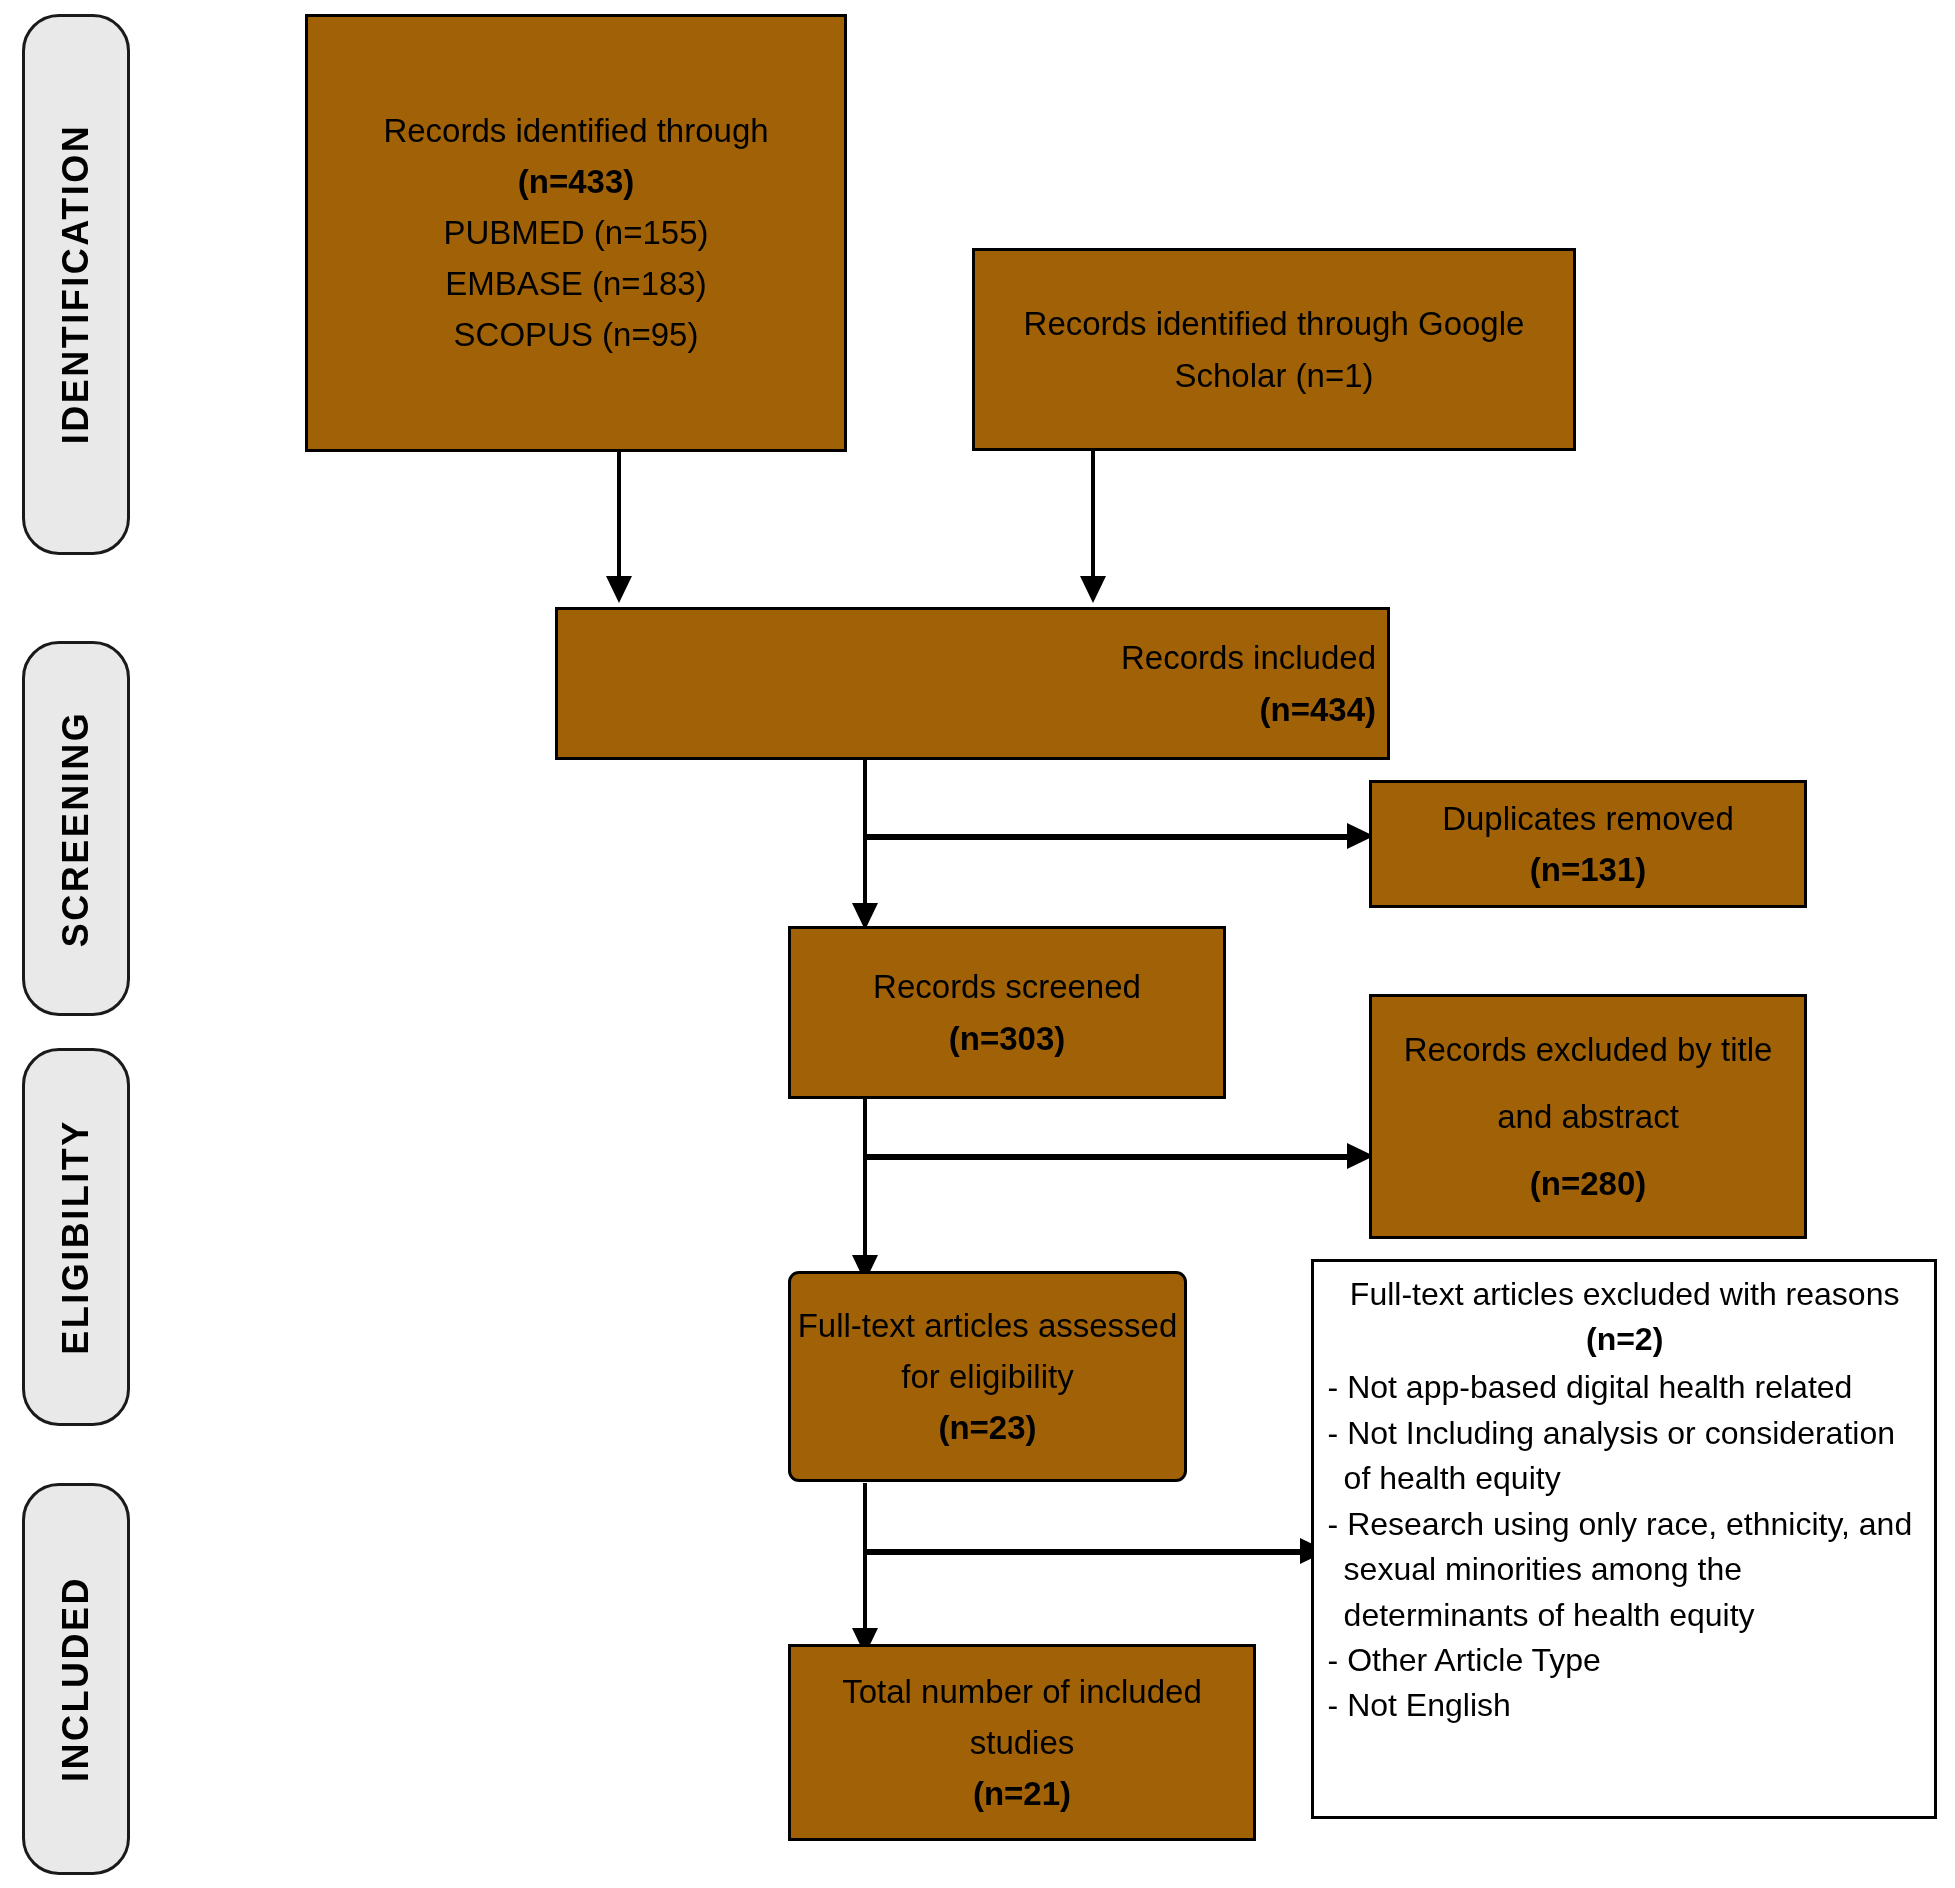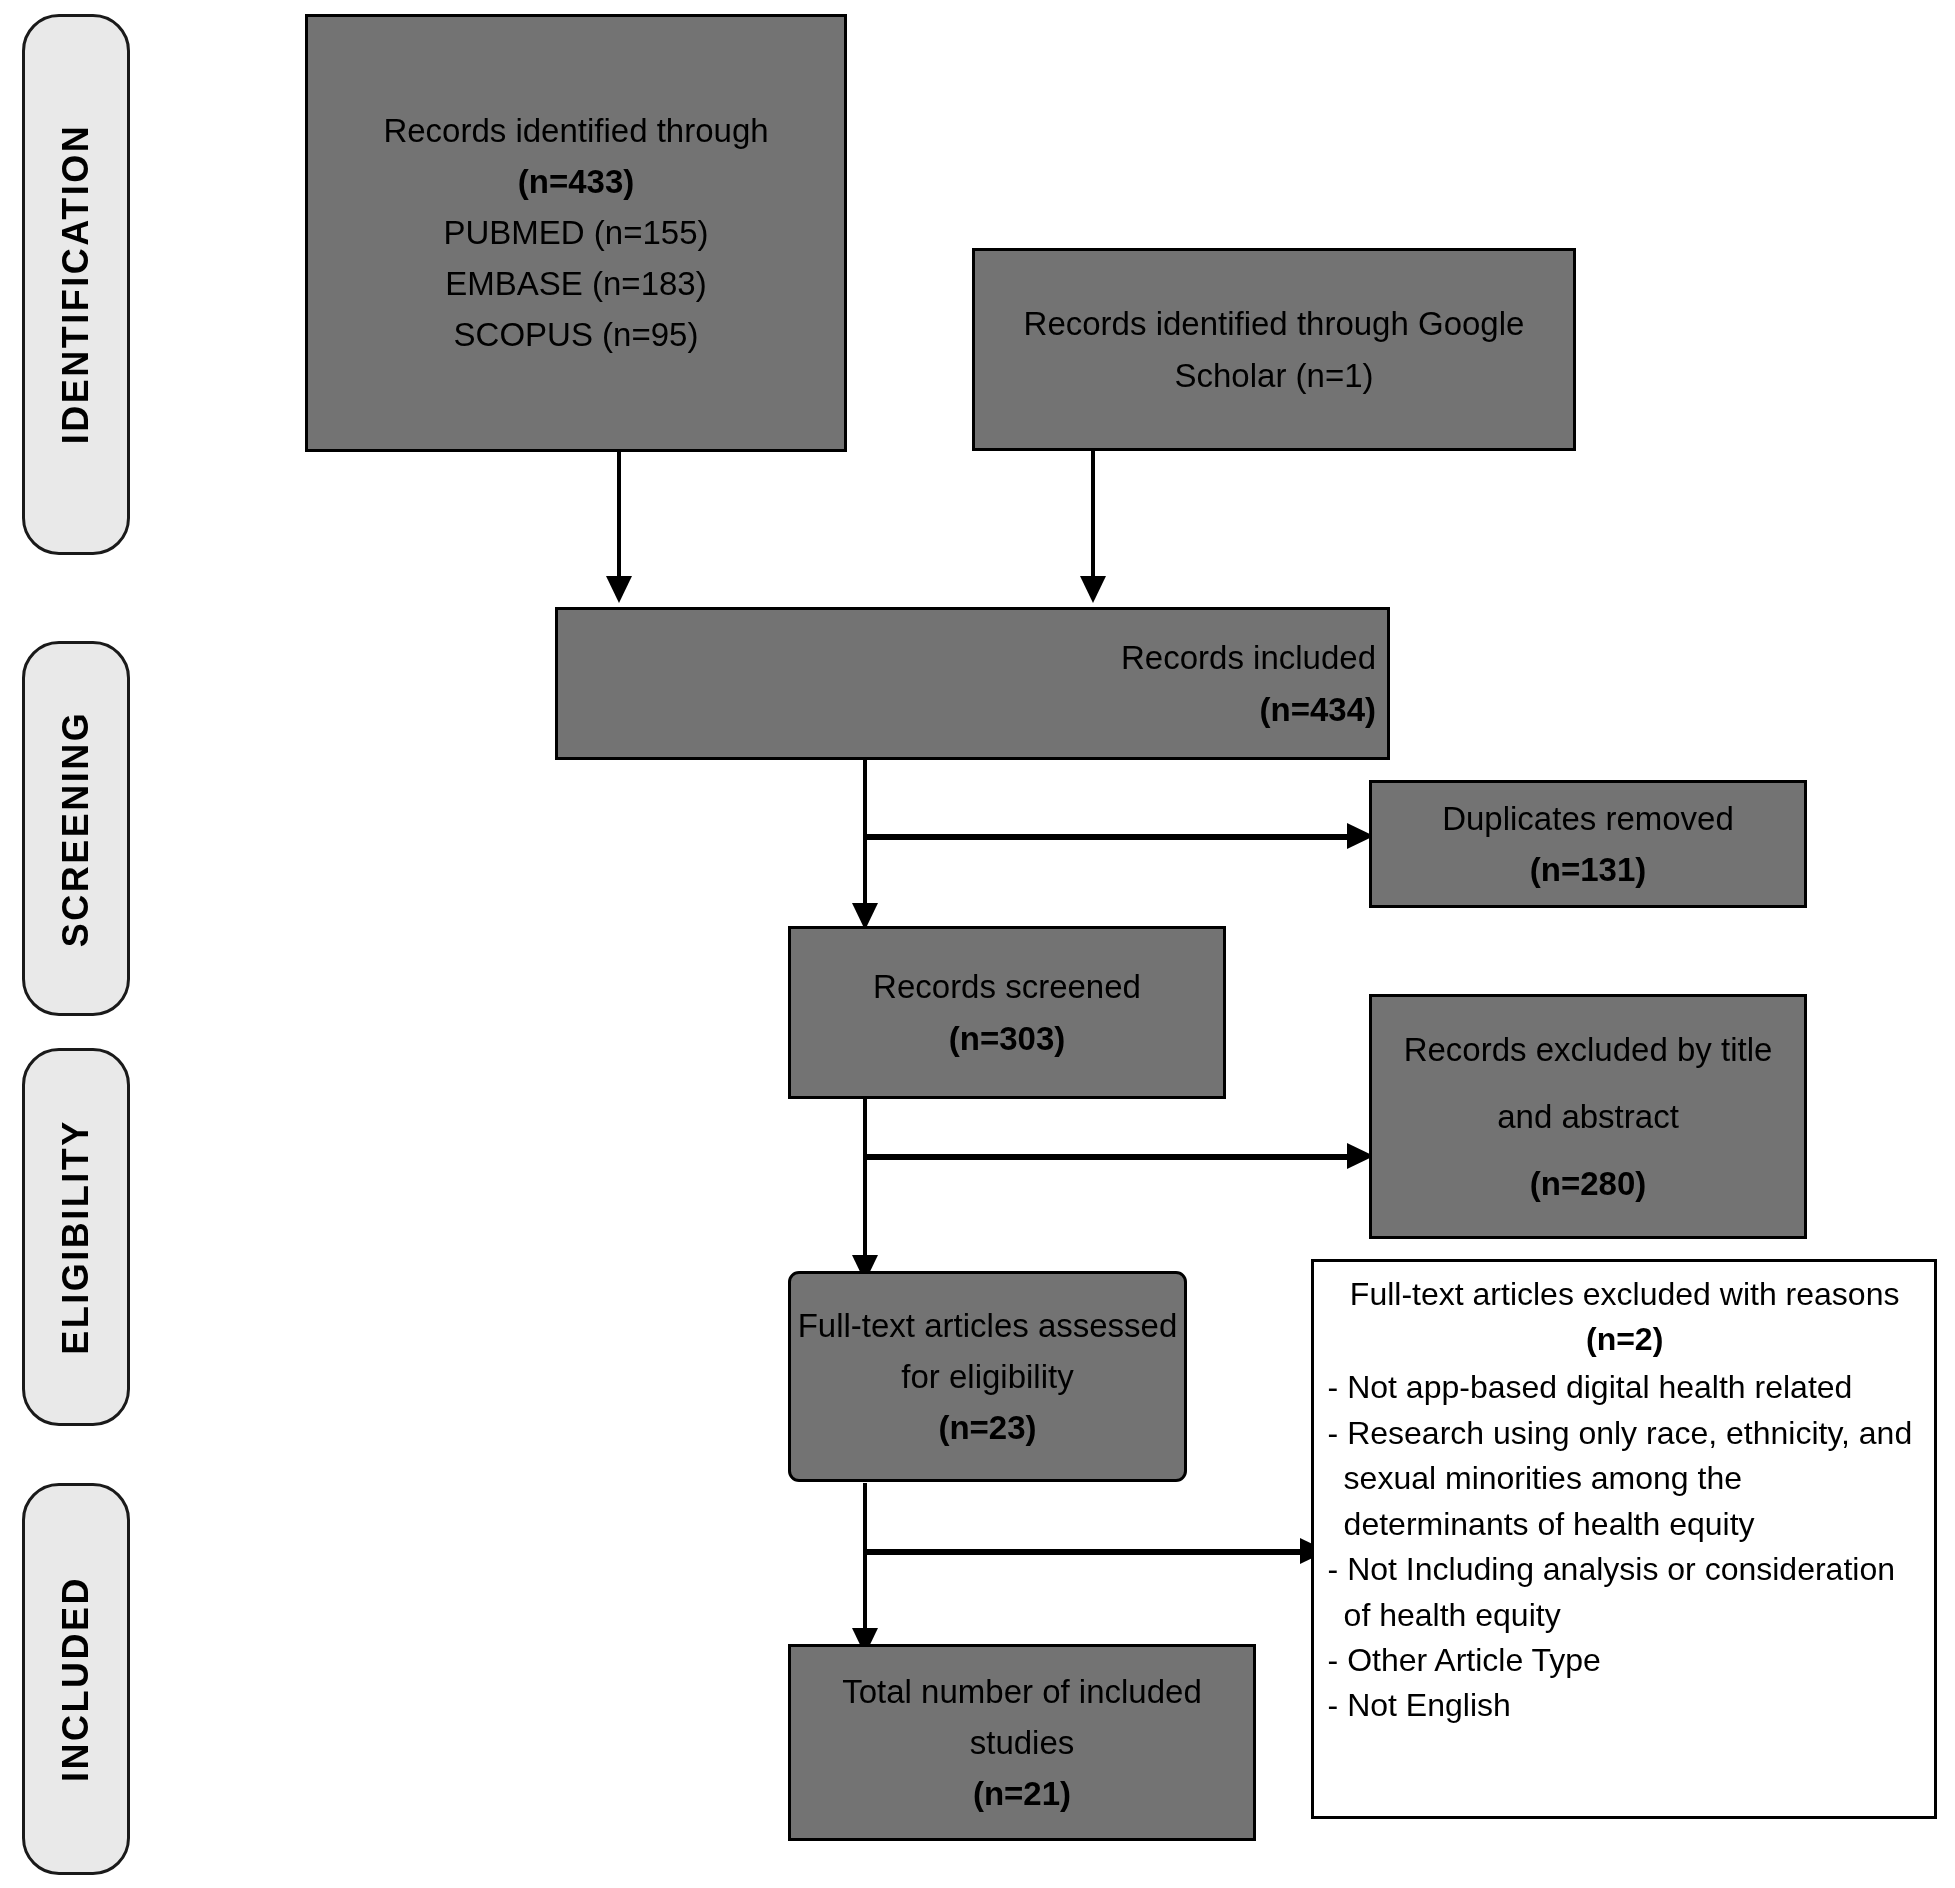--- a/index.html
+++ b/index.html
@@ -33,21 +33,21 @@
     font-weight: bold;
     font-size: 36px;
     letter-spacing: 2.5px;
     color: #000000;
     font-family: "Liberation Sans", sans-serif;
   }
 
   
   .flow-box {
     position: absolute;
-    background: #737373;
+    background: #a16207;
     border: 3.1px solid #000000;
     box-sizing: border-box;
     display: flex;
     flex-direction: column;
     align-items: center;
     justify-content: center;
     padding: 6.2px 11px;
     color: #000000;
     font-size: 33px;
     line-height: 1.55;
@@ -194,22 +194,22 @@
   <div class="v-line" style="left:863px; top:1483px; width:3.7px; height:148px;"></div>
   <div class="arrow-down" style="left:852px; top:1628px;"></div>
 
   <div class="h-line" style="left:865px; top:1549px; width:439px; height:5.5px;"></div>
   <div class="arrow-right" style="left:1300px; top:1538px;"></div>
 
   <div class="reasons-box" style="left:1311px; top:1259px; width:626px; height:560px;">
     <span class="reasons-title">Full-text articles excluded with reasons</span>
     <span class="reasons-count">(n=2)</span>
     <span class="reason-item">- Not app-based digital health related</span>
+    <span class="reason-item">- Not Including analysis or consideration of health equity</span>
     <span class="reason-item">- Research using only race, ethnicity, and sexual minorities among the determinants of health equity</span>
-    <span class="reason-item">- Not Including analysis or consideration of health equity</span>
     <span class="reason-item">- Other Article Type</span>
     <span class="reason-item">- Not English</span>
   </div>
 
   <div class="flow-box" style="left:788px; top:1644px; width:468px; height:197px;">
     <span class="line">Total number of included</span>
     <span class="line">studies</span>
     <span class="line bold">(n=21)</span>
   </div>
 

